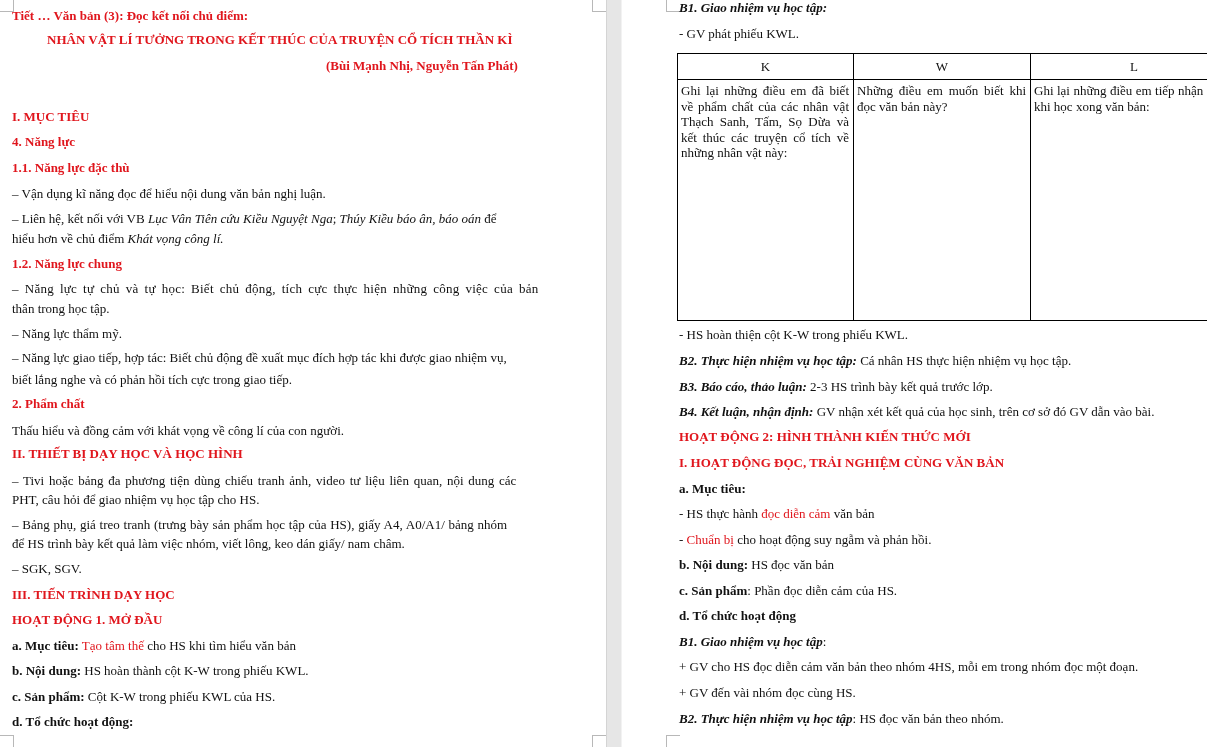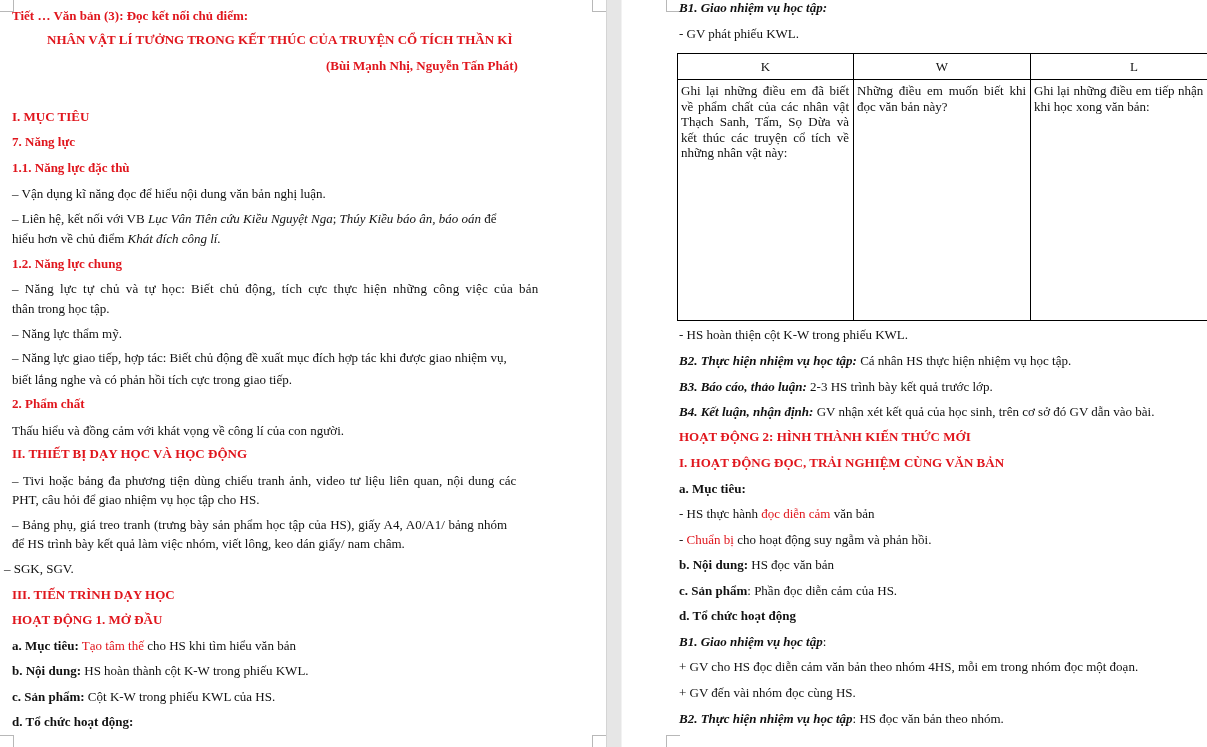--- a/index.html
+++ b/index.html
@@ -39,46 +39,46 @@
   <div class="crop crop-tl" style="left:0;top:0;"></div>
   <div class="crop crop-tr" style="left:592px;top:0;"></div>
   <div class="crop crop-bl" style="left:0;top:735px;"></div>
   <div class="crop crop-br" style="left:592px;top:735px;"></div>
 
   <div class="line red b" style="left:12px;top:8px;">Tiết … Văn bản (3): Đọc kết nối chủ điểm:</div>
   <div class="line red b" style="left:47px;top:32px;">NHÂN VẬT LÍ TƯỞNG TRONG KẾT THÚC CỦA TRUYỆN CỔ TÍCH THẦN KÌ</div>
   <div class="line red b" style="left:326px;top:58px;">(Bùi Mạnh Nhị, Nguyễn Tấn Phát)</div>
 
   <div class="line red b" style="left:12px;top:109px;">I. MỤC TIÊU</div>
-  <div class="line red b" style="left:12px;top:134px;">7. Năng lực</div>
+  <div class="line red b" style="left:12px;top:134px;">4. Năng lực</div>
   <div class="line red b" style="left:12px;top:160px;">1.1. Năng lực đặc thù</div>
   <div class="line" style="left:12px;top:211px;">
     <span>– Liên hệ, kết nối với VB </span><span class="i">Lục Vân Tiên cứu Kiều Nguyệt Nga</span><span>; </span><span class="i">Thúy Kiều báo ân, báo oán</span><span> để</span>
   </div>
   <div class="line" style="left:12px;top:186px;">– Vận dụng kĩ năng đọc để hiểu nội dung văn bản nghị luận.</div>
   <div class="line" style="left:12px;top:231px;">
-    <span>hiểu hơn về chủ điểm </span><span class="i">Khát đích công lí.</span>
+    <span>hiểu hơn về chủ điểm </span><span class="i">Khát vọng công lí.</span>
   </div>
 
   <div class="line red b" style="left:12px;top:256px;">1.2. Năng lực chung</div>
   <div class="line" style="left:12px;top:281px;letter-spacing:0.25px;word-spacing:2.5px;">– Năng lực tự chủ và tự học: Biết chủ động, tích cực thực hiện những công việc của bản</div>
   <div class="line" style="left:12px;top:301px;">thân trong học tập.</div>
   <div class="line" style="left:12px;top:326px;">– Năng lực thẩm mỹ.</div>
   <div class="line" style="left:12px;top:372px;">biết lắng nghe và có phản hồi tích cực trong giao tiếp.</div>
   <div class="line" style="left:12px;top:350px;">– Năng lực giao tiếp, hợp tác: Biết chủ động đề xuất mục đích hợp tác khi được giao nhiệm vụ,</div>
 
   <div class="line red b" style="left:12px;top:396px;">2. Phẩm chất</div>
   <div class="line" style="left:12px;top:423px;">Thấu hiểu và đồng cảm với khát vọng về công lí của con người.</div>
 
-  <div class="line red b" style="left:12px;top:446px;">II. THIẾT BỊ DẠY HỌC VÀ HỌC ĐỘNG</div>
+  <div class="line red b" style="left:12px;top:446px;">II. THIẾT BỊ DẠY HỌC VÀ HỌC HÌNH</div>
   <div class="line" style="left:12px;top:473px;word-spacing:1.5px;">– Tivi hoặc bảng đa phương tiện dùng chiếu tranh ảnh, video tư liệu liên quan, nội dung các</div>
   <div class="line" style="left:12px;top:492px;">PHT, câu hỏi để giao nhiệm vụ học tập cho HS.</div>
   <div class="line" style="left:12px;top:517px;word-spacing:0.5px;">–  Bảng phụ, giá treo tranh (trưng bày sản phẩm học tập của HS), giấy A4, A0/A1/ bảng nhóm</div>
   <div class="line" style="left:12px;top:536px;">để HS trình bày kết quả làm việc nhóm, viết lông, keo dán giấy/ nam châm.</div>
-  <div class="line" style="left:4px;top:561px;text-align:center;">– SGK, SGV.</div>
+  <div class="line" style="left:12px;top:561px;text-align:center;">– SGK, SGV.</div>
 
   <div class="line red b" style="left:12px;top:587px;">III. TIẾN TRÌNH DẠY HỌC</div>
   <div class="line red b" style="left:12px;top:612px;">HOẠT ĐỘNG 1. MỞ ĐẦU</div>
   <div class="line" style="left:12px;top:638px;">
     <span class="b">a. Mục tiêu:</span>
     <span class="red">Tạo tâm thế</span><span> cho HS khi tìm hiểu văn bản</span>
   </div>
   <div class="line" style="left:12px;top:663px;">
     <span class="b">b. Nội dung:</span><span> HS hoàn thành cột K-W trong phiếu KWL.</span>
   </div>

